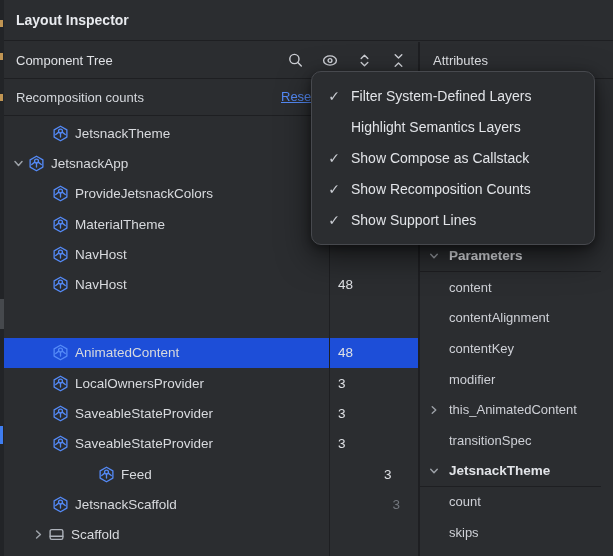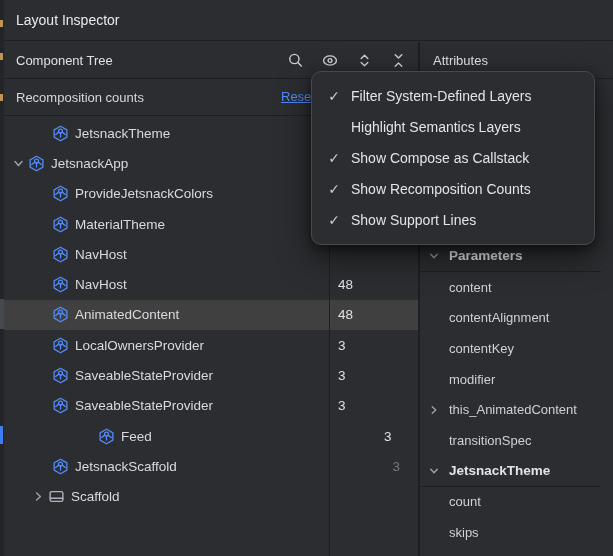--- a/index.html
+++ b/index.html
@@ -17,21 +17,21 @@
   .tick.t2 { top:53px;  background:#c09553; }
   .tick.t3 { top:94px;  background:#c09553; }
   .tick.t4 { top:426px; height:18px; background:#3f7df0; }
   .gutter .sel-block { position:absolute; left:0; top:299px; width:4px; height:30px; background:#46494d; }
 
   
   .titlebar {
     position:absolute; left:4px; top:0; width:609px; height:41px;
     border-bottom:1px solid #1e1f22;
     display:flex; align-items:center; padding-left:12px;
-    font-size:14px; font-weight:normal; color:#e8eaee;
+    font-size:14px; font-weight:bold; color:#e8eaee;
   }
 
   
   .tree-panel { position:absolute; left:4px; top:42px; width:415px; bottom:0; }
   .tree-panel::after { 
     content:""; position:absolute; right:-1px; top:0; bottom:0; width:2px; background:#1e1f22;
   }
   .tree-header {
     height:37px; border-bottom:1px solid #1e1f22;
     display:flex; align-items:center; padding:0 12px;
@@ -48,21 +48,21 @@
     position:absolute; left:277px; top:10px;
     color:#548af7; text-decoration:underline; cursor:pointer; font-size:13px; white-space:nowrap;
   }
 
   .tree { position:absolute; left:0; right:0; top:76px; bottom:0; }
   .counts-divider { position:absolute; left:325px; top:0; bottom:0; width:1px; background:#1e1f22; z-index:2; }
   .tree-row {
     position:relative; height:30.3px; display:flex; align-items:center;
     font-size:13.5px; color:#d8dade; white-space:nowrap; cursor:pointer;
   }
-  .tree-row.selected { background:#404040; }
+  .tree-row.selected { background:#1d4ed8;margin-top:38px; }
   .tree-row .chev { width:18px; height:16px; flex:0 0 18px; display:flex; align-items:center; justify-content:center; }
   .tree-row .node-icon { width:18px; height:17px; flex:0 0 18px; display:flex; align-items:center; justify-content:center; }
   .tree-row .lbl { margin-left:6px; }
   .tree-row .count { position:absolute; left:334px; top:0; height:100%; display:flex; align-items:center; color:#dfe1e5; }
   .tree-row .count.dim { left:auto; right:19px; color:#73777e; }
 
   
   .attr-panel { position:absolute; left:420px; top:42px; width:193px; bottom:0; }
   .attr-header {
     height:37px; border-bottom:1px solid #1e1f22;

